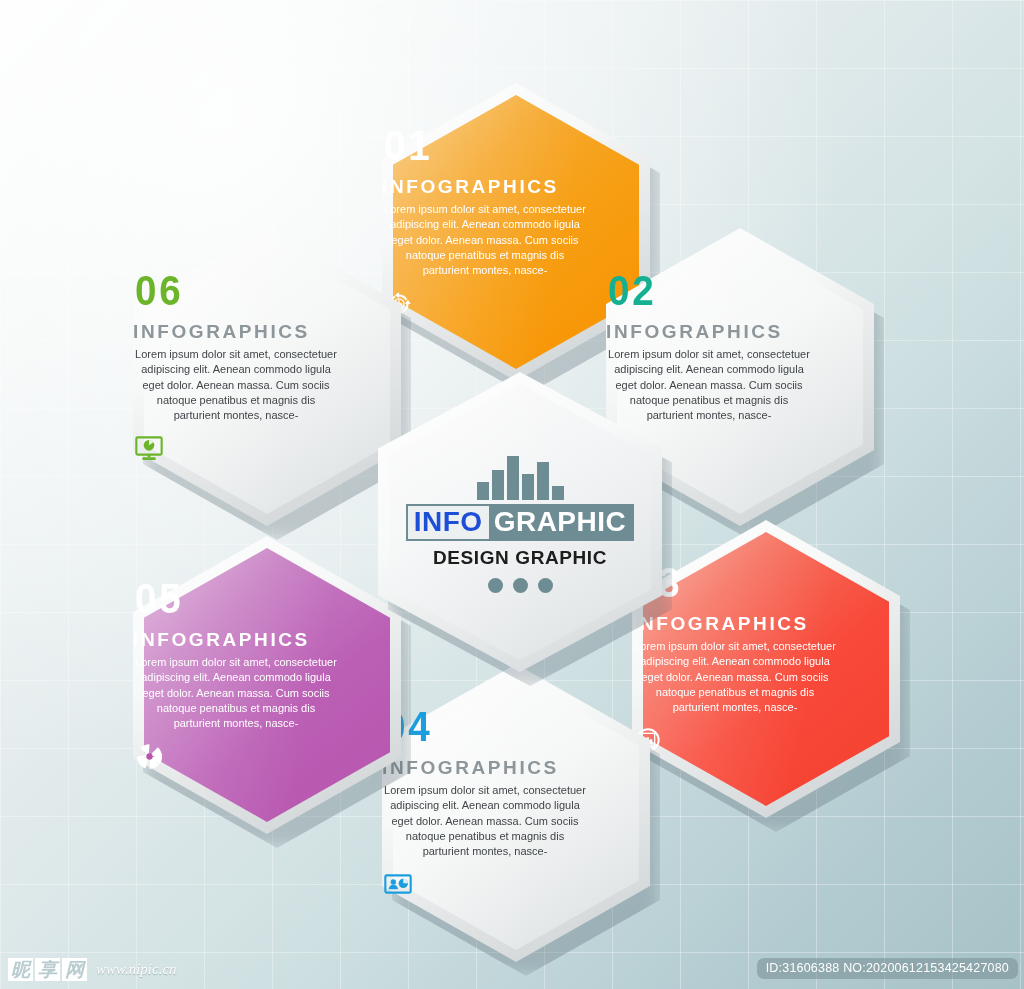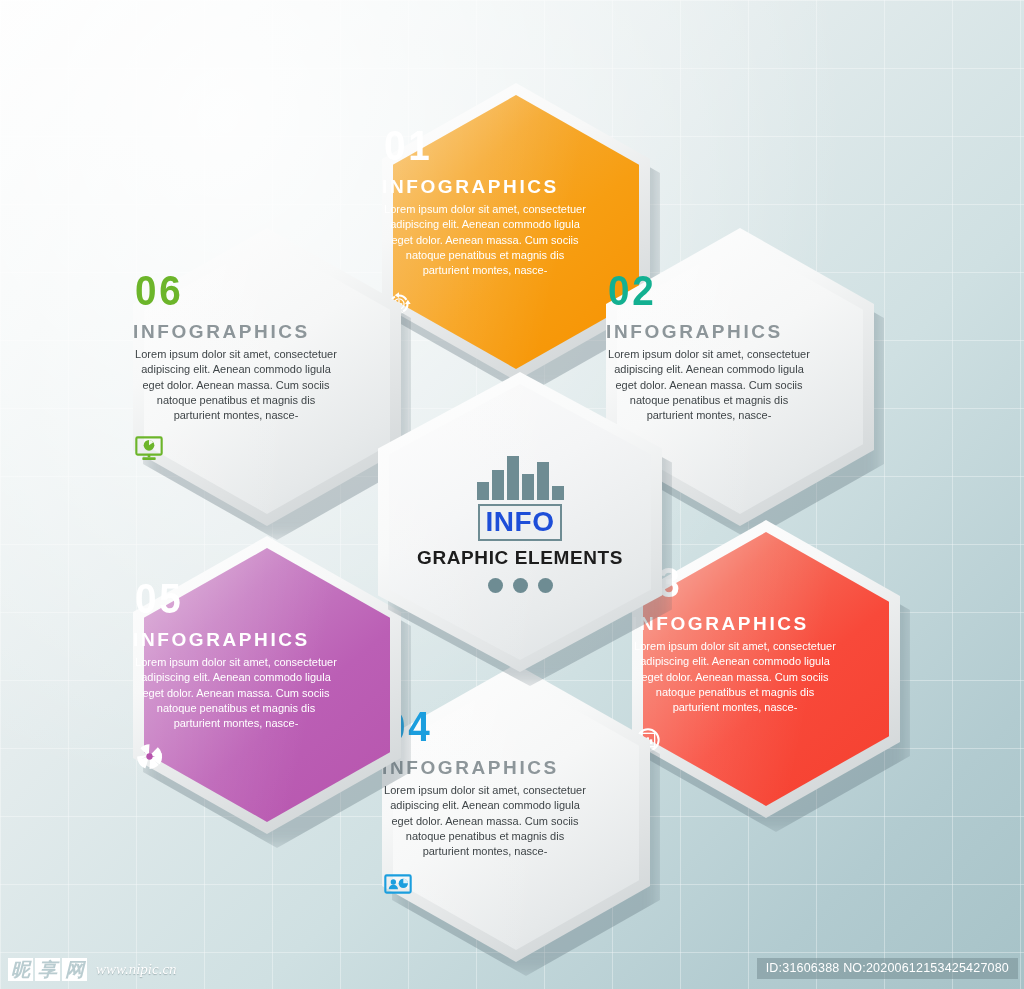--- a/index.html
+++ b/index.html
@@ -142,20 +142,21 @@
     color:#ffffff;font-size:15px;font-style:italic;font-weight:normal;
     text-shadow:0 1px 1px rgba(90,110,115,.45);
     font-family:"Liberation Serif", serif;
   }
   #wm-right{
     position:absolute;right:6px;bottom:10px;
     background:rgba(118,142,147,.55);
     color:#ffffff;font-size:12.5px;letter-spacing:.2px;
     padding:3px 9px 4px 9px;
     font-family:"Liberation Sans", sans-serif;
+    border-radius:7px;
   }
 </style>
 </head>
 <body>
 
 <div id="bg">
   <div id="bg-grid"></div>
   <div id="bg-vig"></div>
 </div>
 
@@ -309,22 +310,23 @@
     <div class="logo-bars">
       <i style="height:18px"></i>
         <i style="height:30px"></i>
         <i style="height:44px"></i>
         <i style="height:26px"></i>
         <i style="height:38px"></i>
         <i style="height:14px"></i>
     </div>
     <div class="logo-word">
       <span class="logo-info">INFO</span>
-    </div>
-    <div class="logo-sub">GRAPHIC ELEMENTS</div>
+      <span class="logo-graphic">GRAPHIC</span>
+    </div>
+    <div class="logo-sub">DESIGN GRAPHIC</div>
     <div class="logo-dots">
       <span></span>
       <span></span>
       <span></span>
     </div>
   </div>
 </div>
 
 <div id="wm-left">
   <div id="wm-logo">

